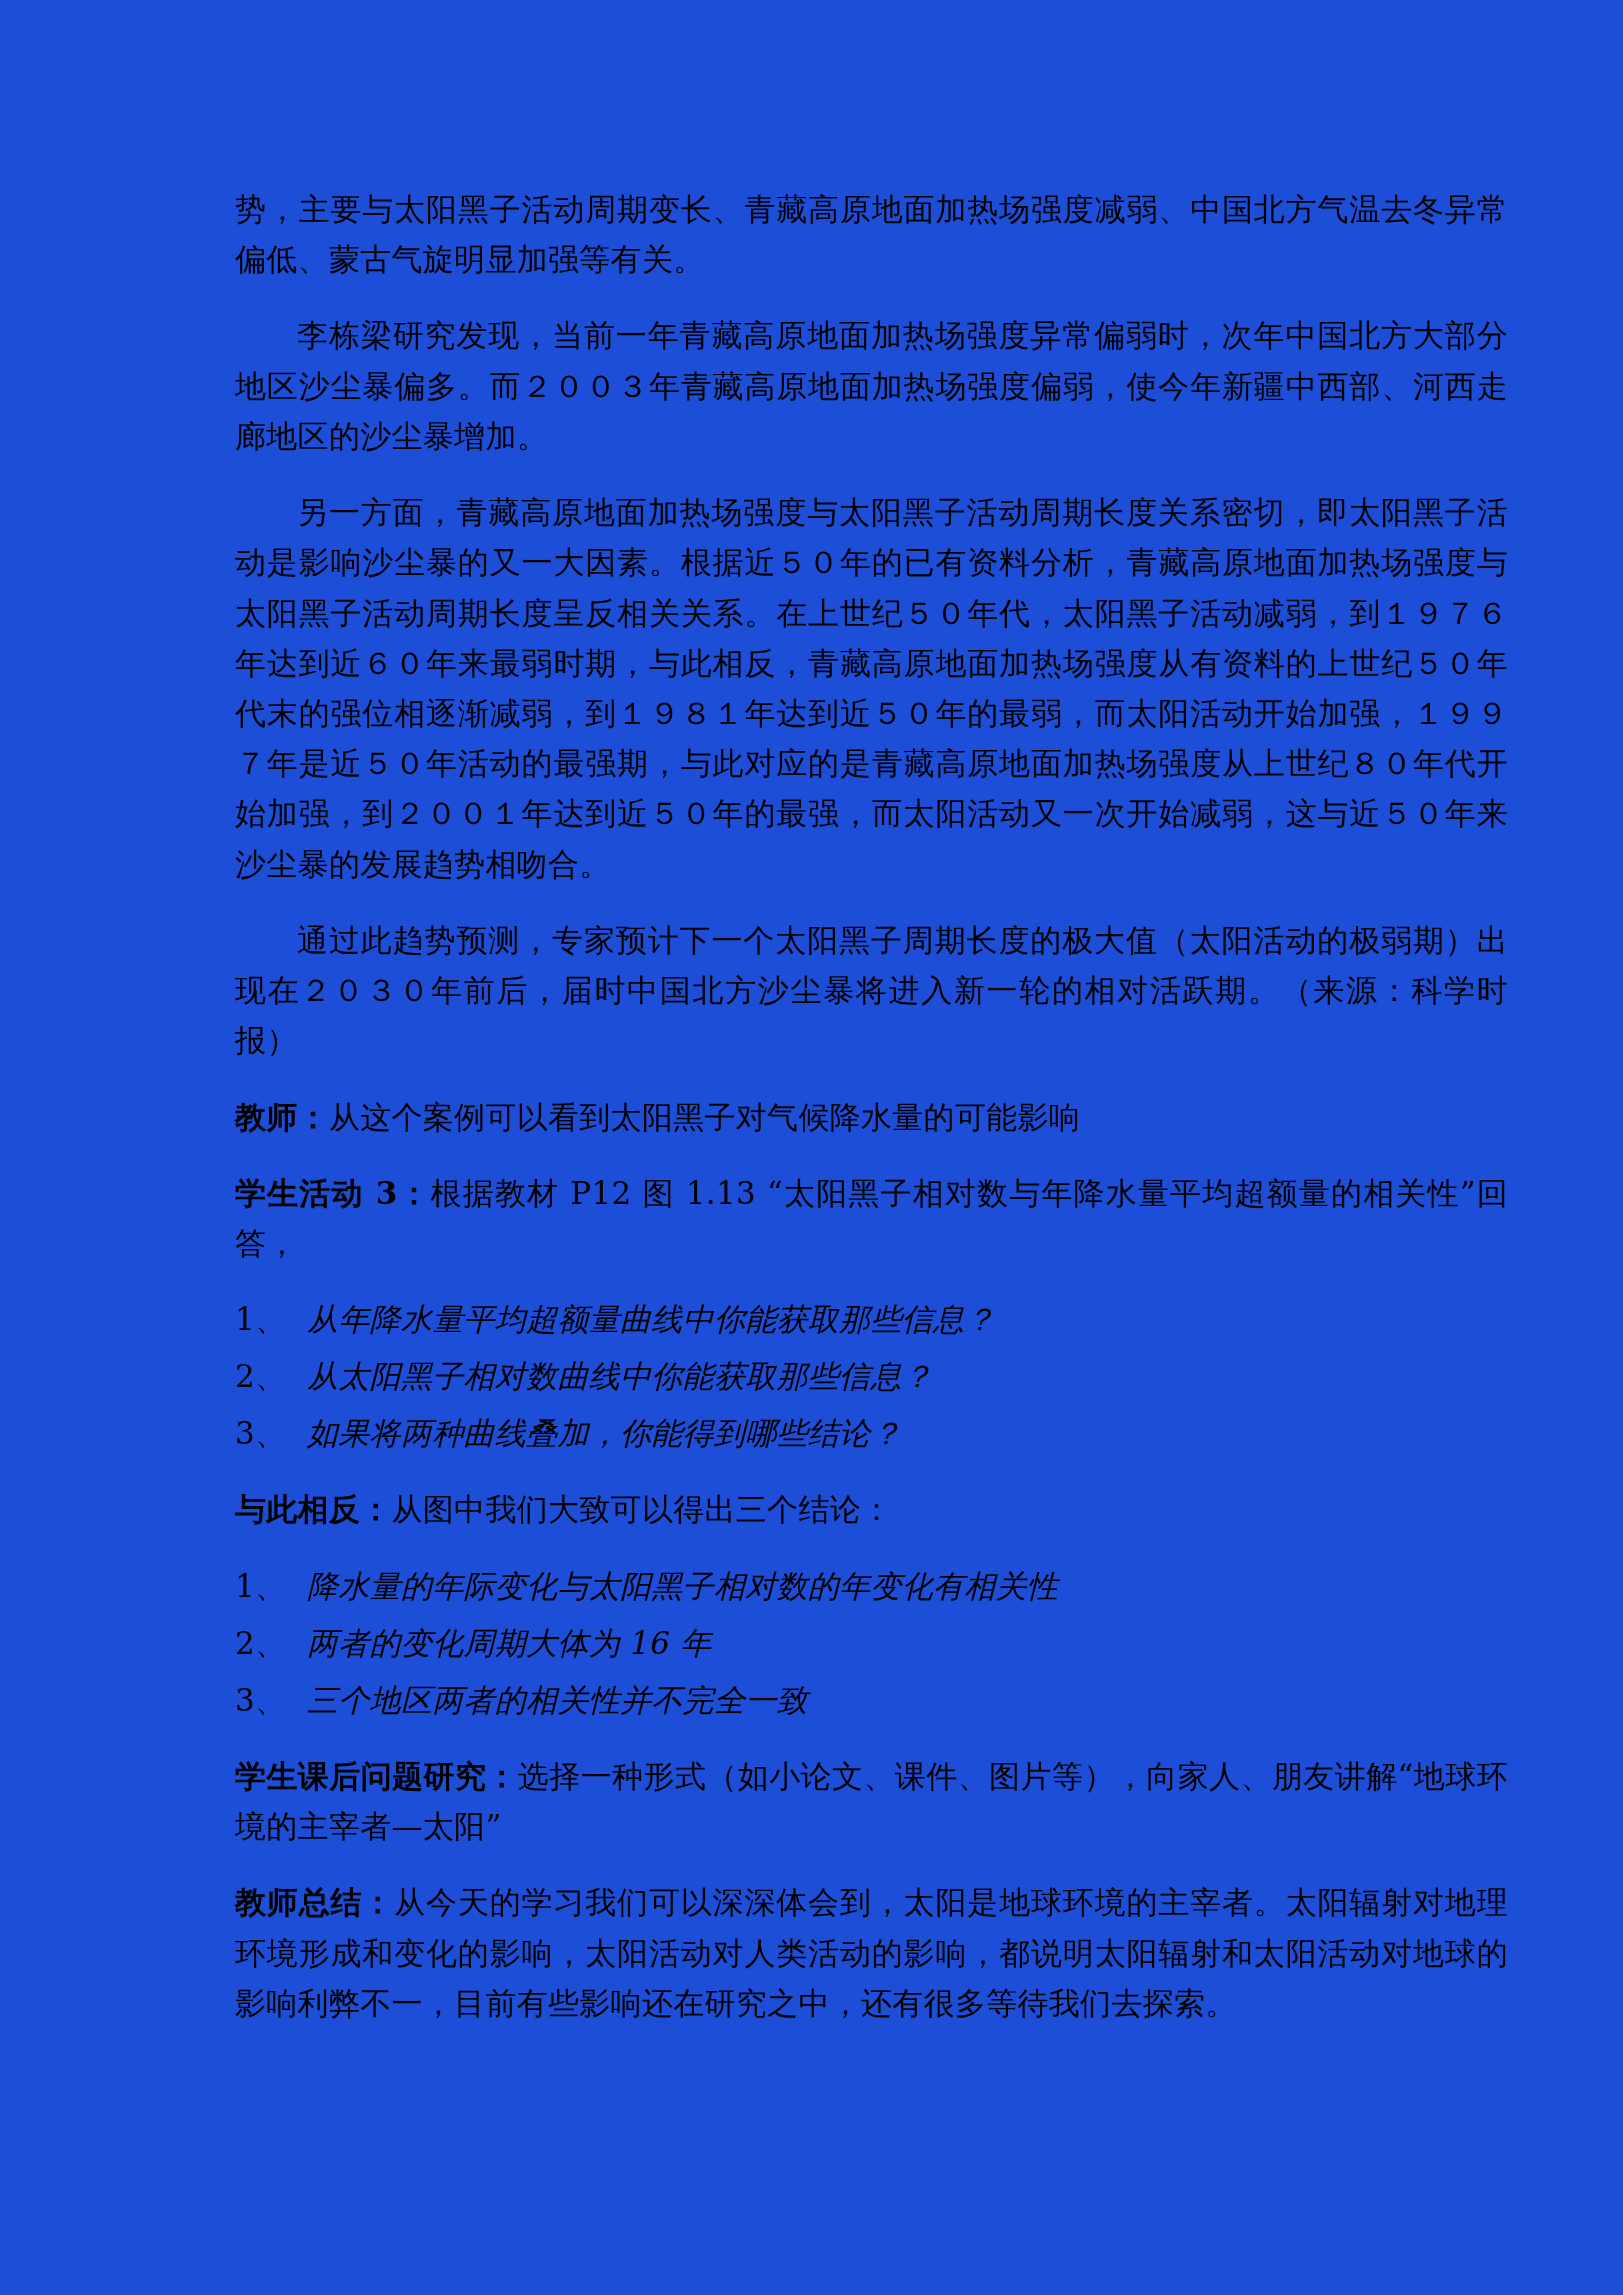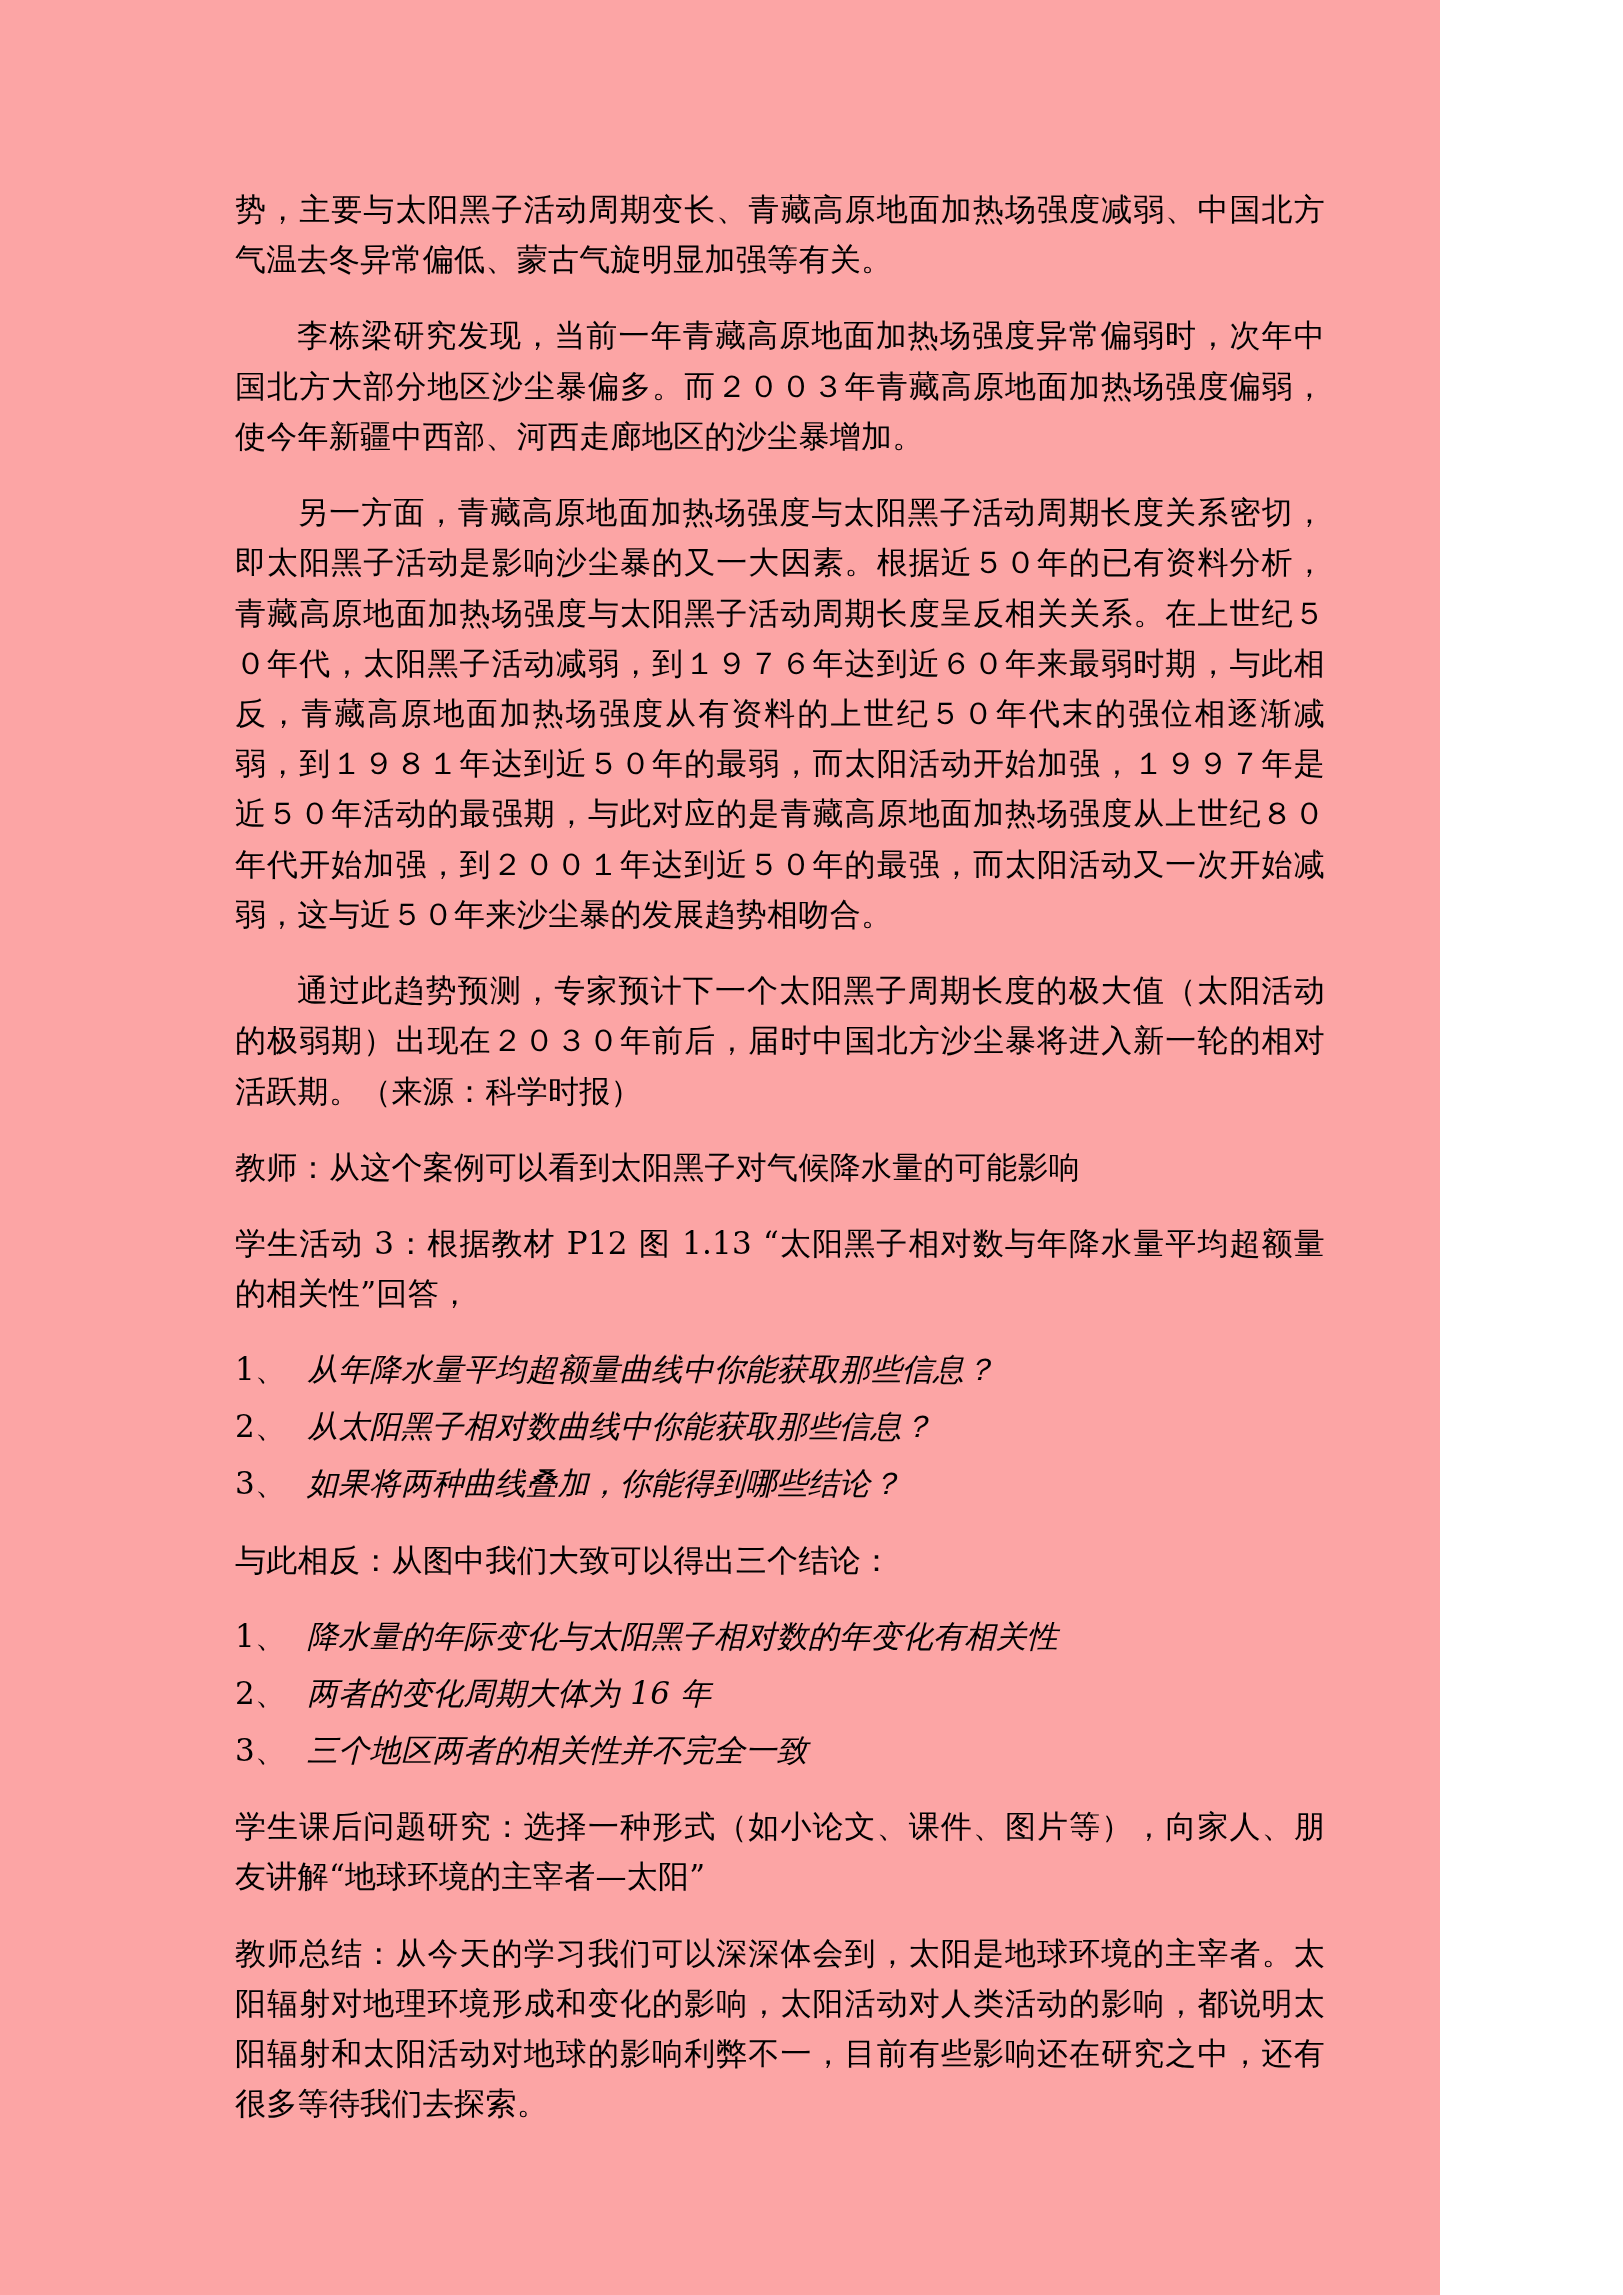--- a/index.html
+++ b/index.html
@@ -8,41 +8,41 @@
     background: #ffffff;
   }
   body {
     width: 1623px;
     min-height: 2295px;
     font-family: "DejaVu Serif", "Liberation Serif", serif;
     color: #000000;
   }
   .page {
     position: relative;
-    width: 1440px;
+    width: 1623px;
     min-height: 2295px;
     box-sizing: border-box;
     padding: 184px 115px 123px 235px;
-    background: #fca5a5;
+    background: #1d4ed8;
   }
   .doc-body {
     font-size: 31px;
     line-height: 1.62;
     letter-spacing: 0.3px;
     text-align: justify;
     text-justify: inter-ideograph;
   }
   p {
     margin: 0 0 26px 0;
   }
   .indent {
     text-indent: 2em;
   }
   .lead {
-    font-weight: normal;
+    font-weight: bold;
   }
   .list-block {
     margin: 0 0 26px 0;
   }
   .list-item {
     display: flex;
     margin: 0 0 6.8px 0;
   }
   .list-num {
     width: 72px;

